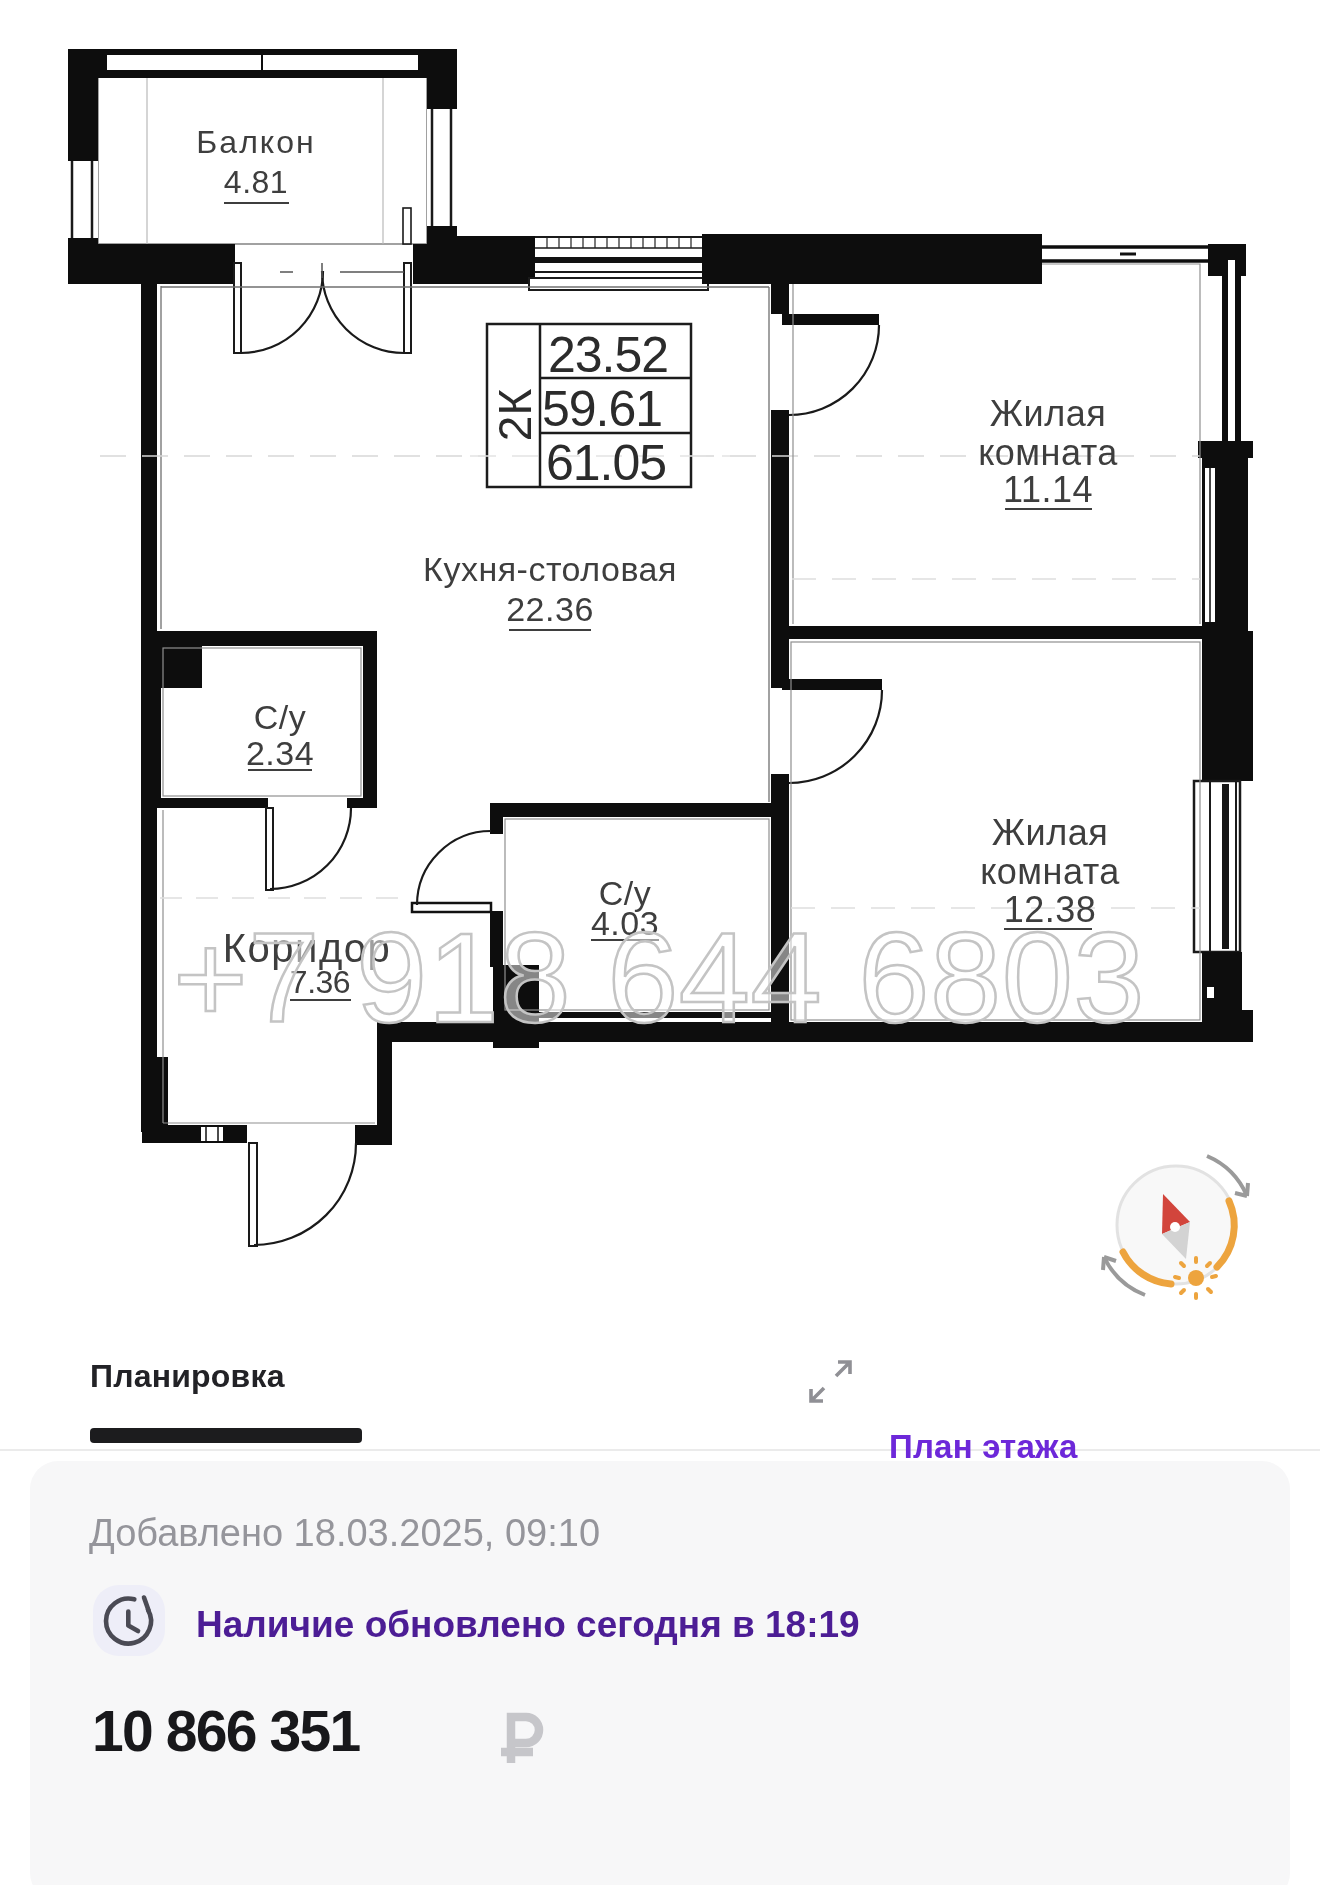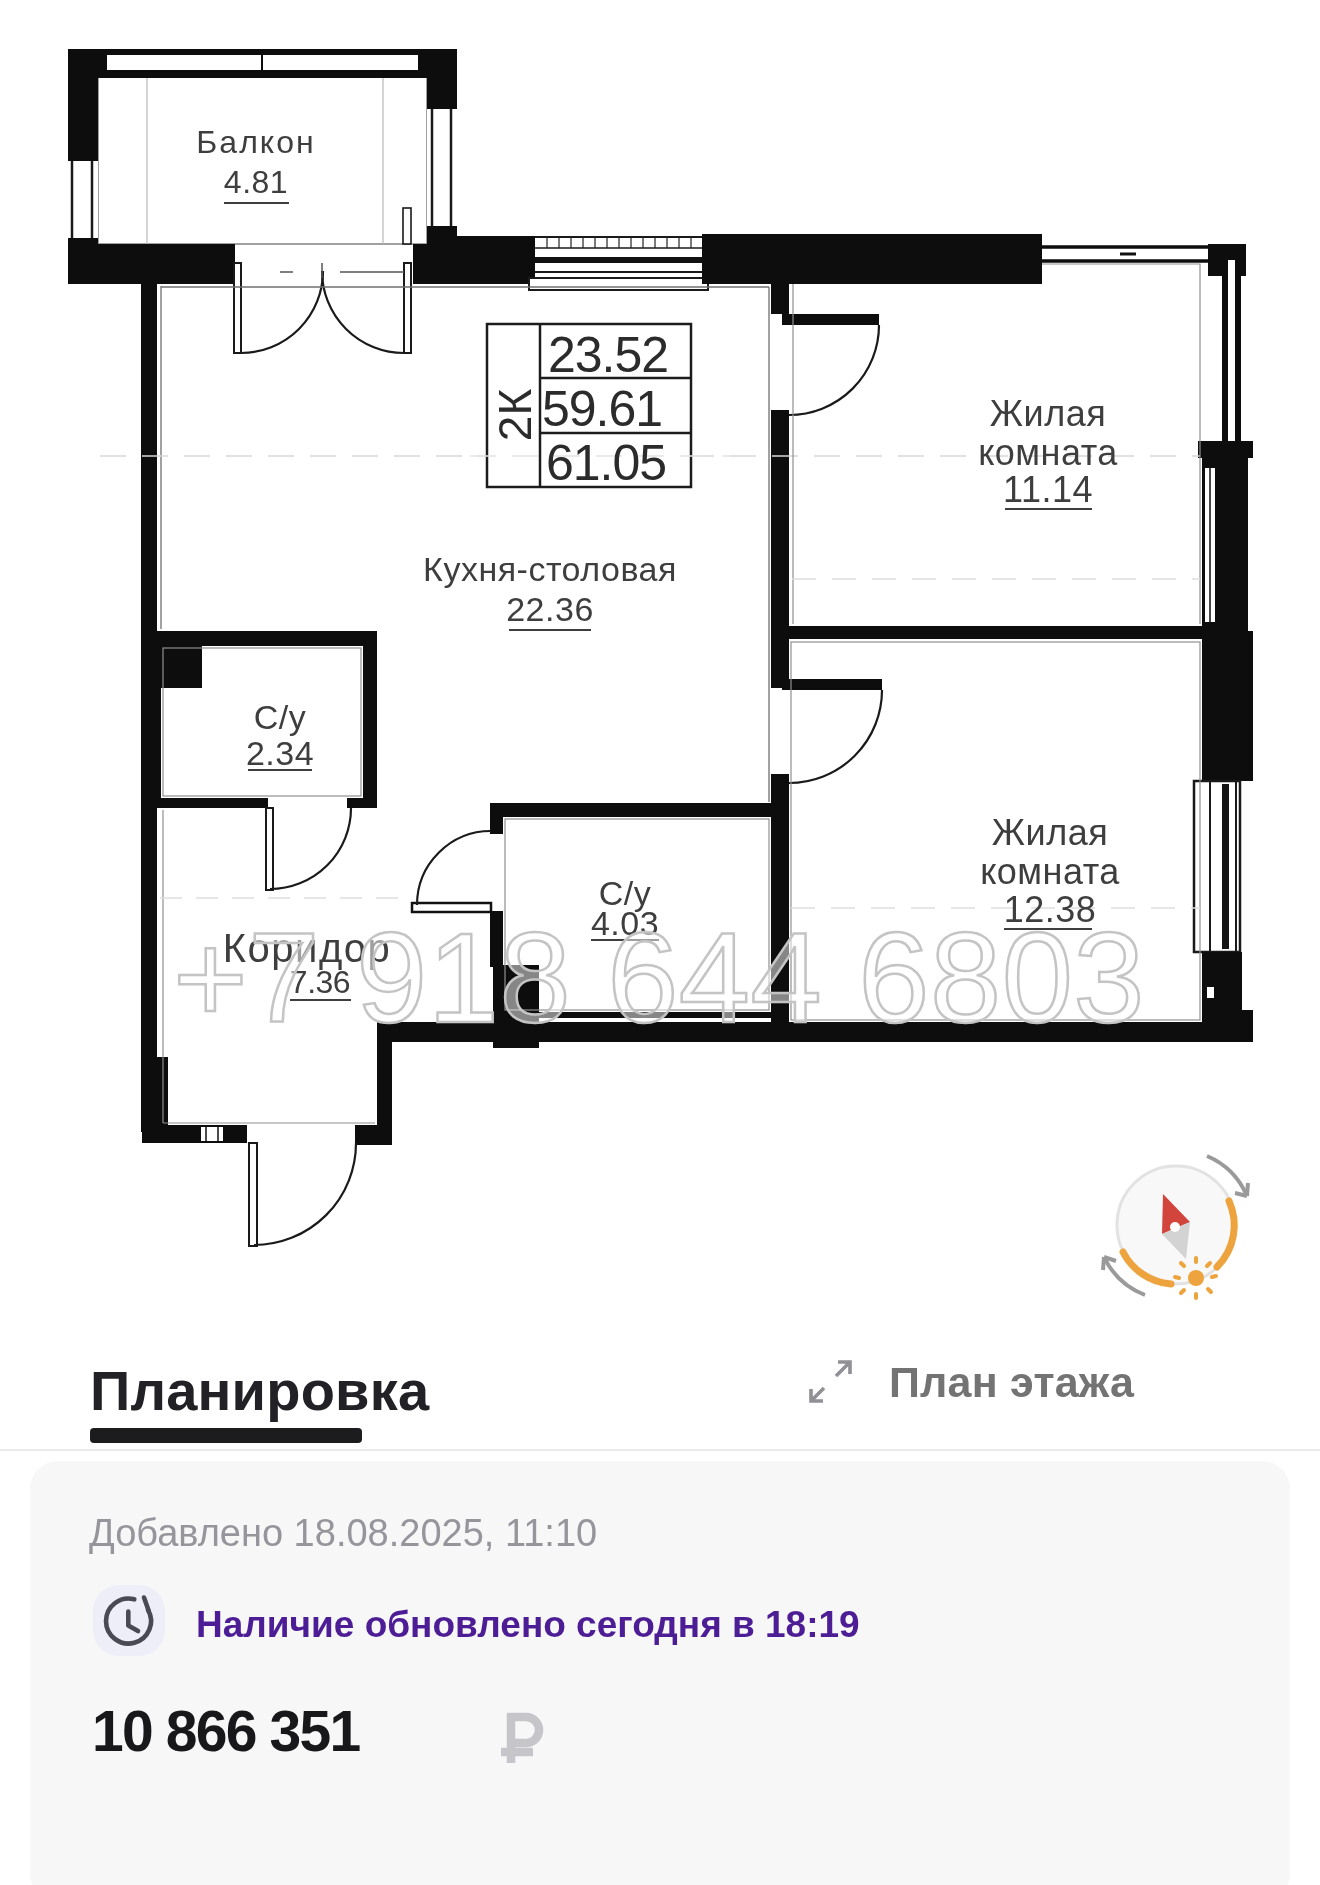--- a/index.html
+++ b/index.html
@@ -310,39 +310,39 @@
     <line x1="1212" y1="1261" x2="1216" y2="1260"></line>
     <line x1="1208" y1="1273" x2="1211" y2="1276"></line>
     <line x1="1196" y1="1278" x2="1196" y2="1282"></line>
     <line x1="1184" y1="1274" x2="1181" y2="1277"></line>
     <line x1="1179" y1="1262" x2="1175" y2="1261"></line>
     <line x1="1184" y1="1250" x2="1181" y2="1247"></line>
   </g>
 </g>
 </svg>
 
-<div class="abs" style="left:90px;top:1342px;font-size:56px;font-weight:700;color:#222226;letter-spacing:0.2px;">Планировка</div>
+<div class="abs" style="left:90px;top:1342px;font-size:32px;font-weight:700;color:#222226;letter-spacing:0.2px;">Планировка</div>
 
 <div class="abs" style="left:90px;top:1412px;width:272px;height:15px;background:#1c1c1e;border-radius:4px;"></div>
 
 <div class="abs" style="left:0;top:1433px;width:1320px;height:2px;background:#ebebeb;"></div>
 
 
 <svg class="abs" style="left:804px;top:1340px;" width="52" height="52" viewBox="0 0 52 52">
   <g stroke="#909095" stroke-width="3.6" fill="none">
     <path d="M32,20 L46,6 M34,6 L46,6 L46,18"></path>
     <path d="M20,32 L7,45 M7,33 L7,45 L19,45"></path>
   </g>
 </svg>
 
-<div class="abs" style="left:889px;top:1342px;font-size:43px;font-weight:700;color:#737373;letter-spacing:0.2px;">План этажа</div>
+<div class="abs" style="left:889px;top:1412px;font-size:33px;font-weight:700;color:#6d28d9;letter-spacing:0.2px;">План этажа</div>
 
 <div class="abs" style="left:30px;top:1445px;width:1260px;height:440px;background:#f7f7f8;border-radius:28px;"></div>
 
-<div class="abs" style="left:89px;top:1496px;font-size:38px;font-weight:500;color:#95959b;">Добавлено 18.08.2025, 11:10</div>
+<div class="abs" style="left:89px;top:1496px;font-size:38px;font-weight:500;color:#95959b;">Добавлено 18.03.2025, 09:10</div>
 
 <div class="abs" style="left:93px;top:1569px;width:72px;height:71px;background:#eeeef8;border-radius:26px;"></div>
 <svg class="abs" style="left:93px;top:1569px;" width="72" height="71" viewBox="0 0 72 71">
   <g stroke="#4a4a54" stroke-width="4.6" fill="none" stroke-linecap="round" stroke-linejoin="round">
     <path d="M55.0,24.8 A22.5,22.5 0 1 1 41.3,14.3"></path>
     <path d="M55.6,25.6 L51.0,12.5"></path>
     <path d="M35.3,26.5 L35.3,40.5 L45.0,46.0"></path>
   </g>
 </svg>
 

